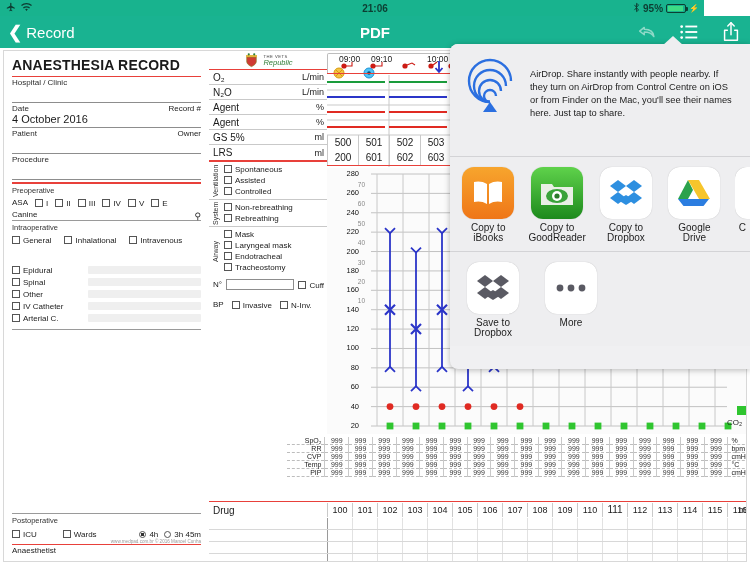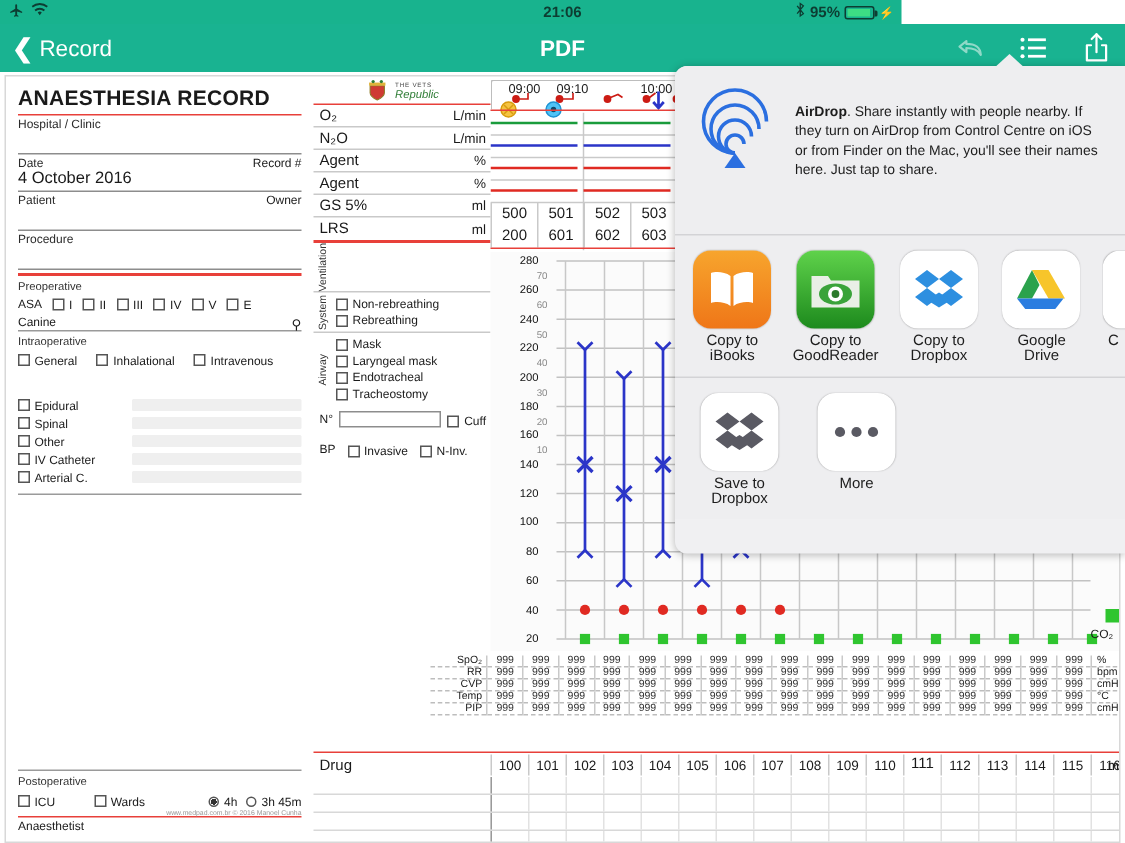--- a/index.html
+++ b/index.html
@@ -4,21 +4,21 @@
 <style>
   * { box-sizing: border-box; margin:0; padding:0; }
   html,body { width:750px; height:562px; overflow:hidden; }
   body {
     font-family: "Liberation Sans", sans-serif;
     background:#ffffff;
     position:relative;
   }
   
   #statusbar {
-    position:absolute; left:0; top:0; width:601px; height:16px;
+    position:absolute; left:0; top:0; width:704px; height:16px;
     background:#18b38e; color:#0d3d32;
     display:flex; align-items:center; font-size:10px; font-weight:bold;
   }
   #statusbar .left { position:absolute; left:6px; display:flex; gap:5px; align-items:center;}
   #statusbar .center { position:absolute; left:0; width:750px; text-align:center;}
   #statusbar .right { position:absolute; right:5px; display:flex; gap:3px; align-items:center;}
   .batt { width:20px;height:9px;border:1px solid #0d3d32;border-radius:2px;position:relative;}
   .batt i{position:absolute;left:1px;top:1px;bottom:1px;width:15px;background:#3ddc84;display:block;}
   .batt:after{content:"";position:absolute;right:-3px;top:2px;width:2px;height:4px;background:#0d3d32;border-radius:0 1px 1px 0;}
 
@@ -82,21 +82,21 @@
     position:absolute; right:0; top:44px; width:300px; height:325px;
     background:#f0f0f2; border-radius:8px 0 0 8px;
     box-shadow:0 1px 6px rgba(0,0,0,.28);
     overflow:hidden; z-index:30;
   }
   #sharetip{ position:absolute; right:66px; top:36px; width:0;height:0;
     border-left:11px solid transparent;border-right:11px solid transparent;
     border-bottom:10px solid #eeeef0; z-index:31;}
   .ad-block{ background:#eeeef0; padding:12px 14px 14px 12px; display:flex; gap:12px; min-height:112px;}
   .ad-text{ font-size:9.3px; line-height:13px; color:#1c1c1c; padding-top:12px;}
-  .ad-text b{font-weight:bold;}
+  .ad-text b{font-weight:normal;}
   .sheet-row{ background:#eeeef0; border-top:1px solid #d3d3d6; display:flex; padding:10px 0 8px 10px; gap:12px;}
   .sheet-item{ width:66px; text-align:center;}
   .sheet-item .ic{ width:52px;height:52px;border-radius:12px;margin:0 auto 4px auto;
     display:flex;align-items:center;justify-content:center; box-shadow:0 0 1px rgba(0,0,0,.25);}
   .sheet-item .cap{ font-size:10px;color:#1d1d1d;line-height:10px;}
 </style>
 </head>
 <body>
 
 <div id="statusbar">
@@ -344,20 +344,34 @@
       <span class="u">ml</span>
       </div>
     <div class="gasrow" style="border-bottom:none">
       <span>LRS</span>
       <span class="u">ml</span>
       </div>
     <div class="redline"></div>
 
     <div class="vsec">
       <div class="vlabel">Ventilation</div>
+      <div class="vitems">
+        <div class="vitem">
+            <i class="cb"></i>
+            <span>Spontaneous</span>
+          </div>
+        <div class="vitem">
+            <i class="cb"></i>
+            <span>Assisted</span>
+          </div>
+        <div class="vitem">
+            <i class="cb"></i>
+            <span>Controlled</span>
+          </div>
+      </div>
     </div>
 
     <div class="vsec">
       <div class="vlabel">System</div>
       <div class="vitems">
         <div class="vitem">
             <i class="cb"></i>
             <span>Non-rebreathing</span>
           </div>
         <div class="vitem">

